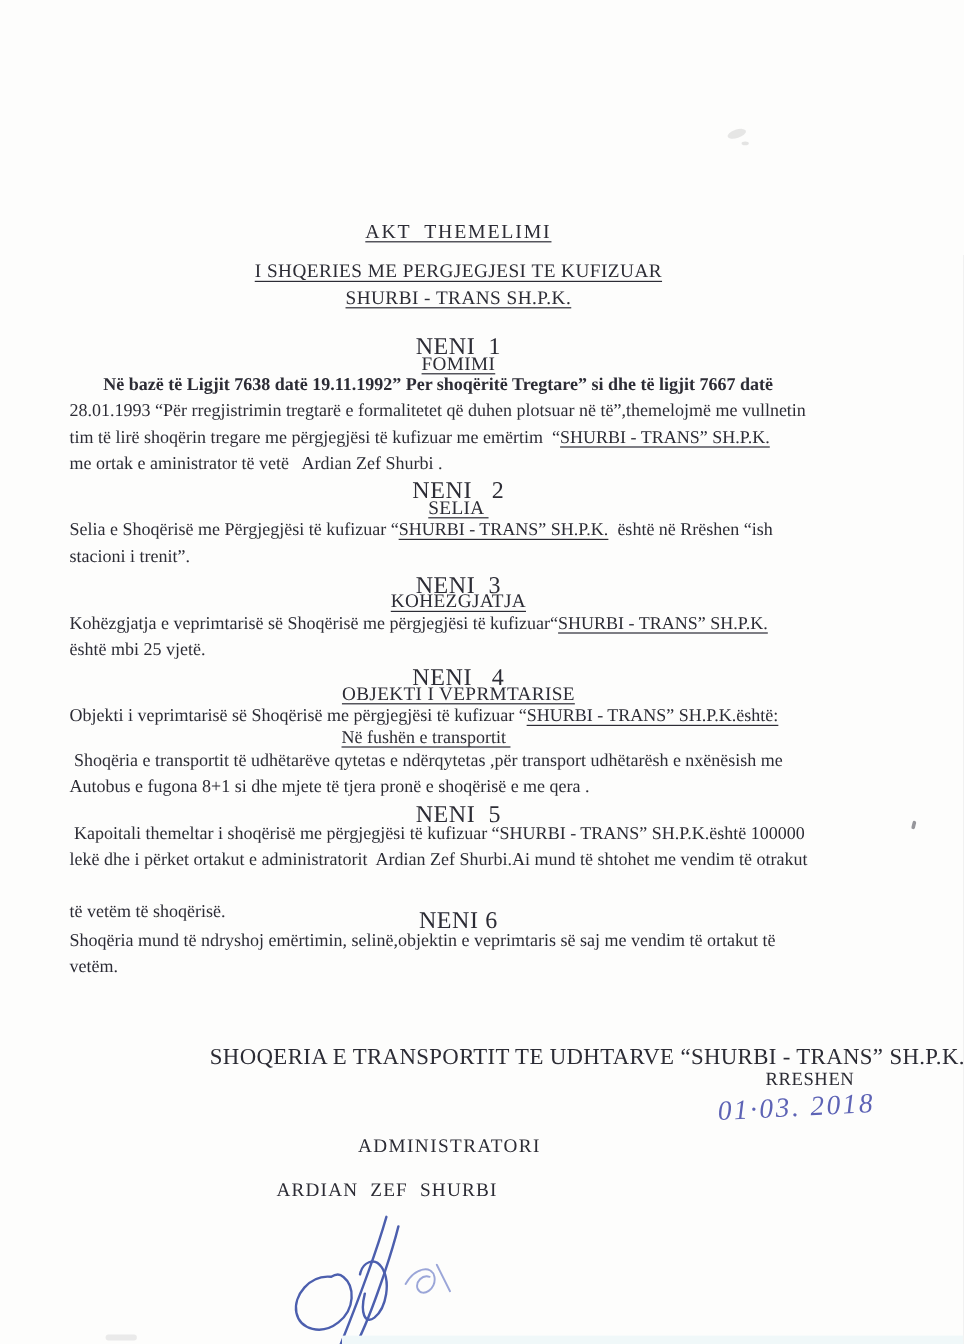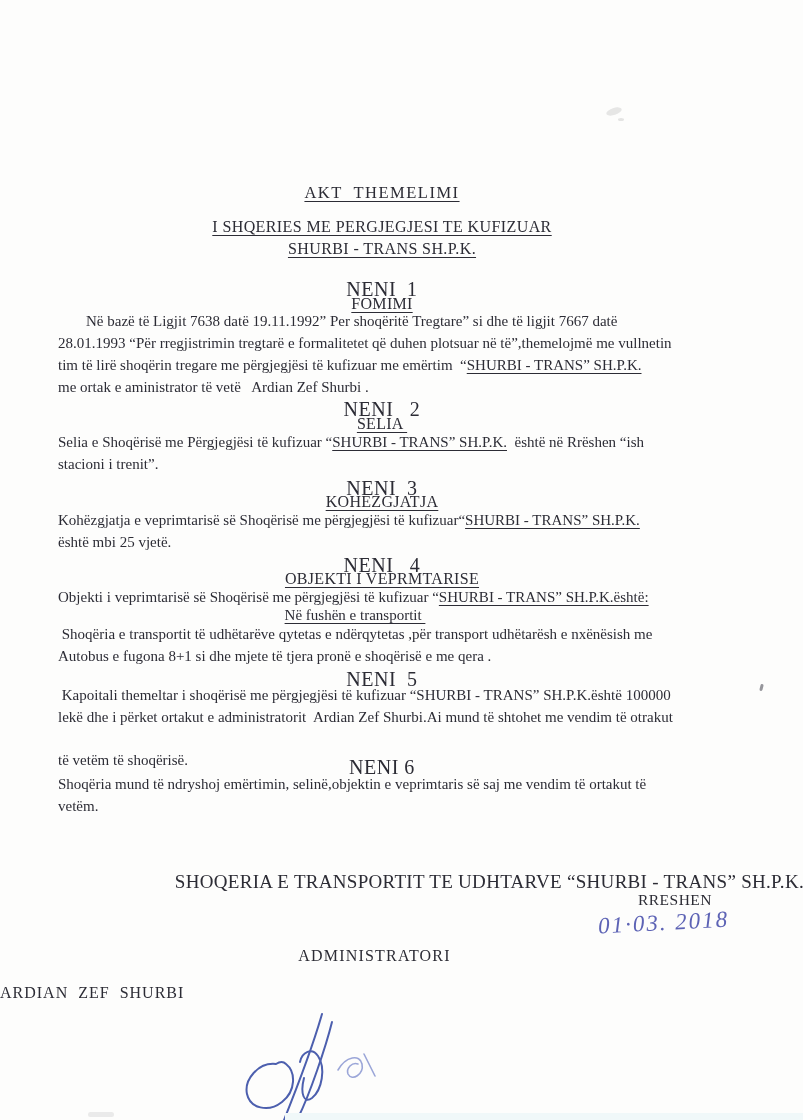--- a/index.html
+++ b/index.html
@@ -13,31 +13,31 @@
     color:#2c2c35;
   }
   .cline{position:absolute;left:0;width:764px;text-align:center;white-space:pre;font-size:16px;}
   .cline.narrow{width:710px;}
   .title{font-size:16.5px;letter-spacing:1.5px;}
   .subtitle{font-size:16px;letter-spacing:.4px;}
   .heading{font-size:20px;letter-spacing:.5px;}
   .subheading{font-size:16px;letter-spacing:.3px;}
   .u{text-decoration:underline;text-underline-offset:3px;text-decoration-thickness:1.2px;}
   .bline{position:absolute;left:58px;white-space:pre;font-size:15px;color:#2c2c35;}
-  .indent{padding-left:28px;}
+  .indent{padding-left:28px;font-weight:bold;}
   .company{position:absolute;left:78px;width:726px;text-align:right;white-space:pre;font-size:19px;letter-spacing:.3px;}
   .city{position:absolute;left:78px;width:634px;text-align:right;white-space:pre;font-size:15.5px;letter-spacing:.5px;}
   .hand-date{
     position:absolute;left:598px;top:910px;
     font-style:italic;font-size:23px;letter-spacing:2px;
     transform:rotate(-3deg);
     white-space:pre;
   }
   .admin-label{position:absolute;left:0;width:749px;text-align:center;white-space:pre;font-size:16px;letter-spacing:1.2px;}
-  .admin-name{position:absolute;left:0;width:645px;white-space:pre;font-size:16px;letter-spacing:1px;}
+  .admin-name{position:absolute;left:0;width:645px;text-align:center;white-space:pre;font-size:16px;letter-spacing:1px;}
   .signature{position:absolute;left:238px;top:1012px;width:150px;height:108px;}
   .speck{position:absolute;border-radius:50%;}
   .speck.s1{left:606px;top:108px;width:16px;height:7px;background:#c9c9c9;opacity:.45;transform:rotate(-18deg);}
   .speck.s2{left:618px;top:118px;width:6px;height:3px;background:#bfbfbf;opacity:.4;}
   .speck.s3{left:88px;top:1112px;width:26px;height:5px;background:#d8d8d8;opacity:.5;border-radius:3px;}
   .speck.s4{left:760px;top:684px;width:3px;height:7px;background:#6a6a72;opacity:.7;border-radius:2px;transform:rotate(14deg);}
   .bottom-tint{position:absolute;left:285px;top:1113px;width:518px;height:7px;background:#f0f8f9;}
 </style>
 </head>
 <body>

